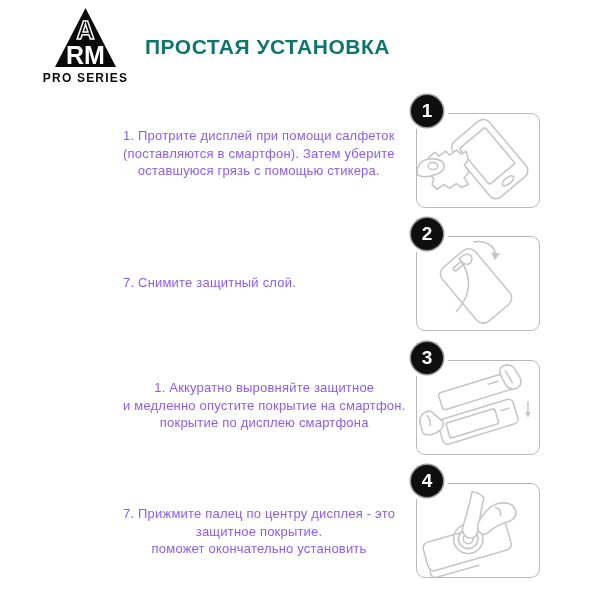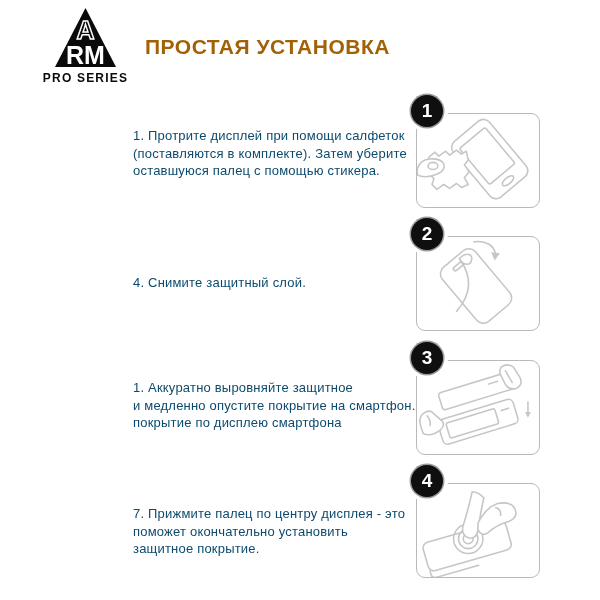--- a/index.html
+++ b/index.html
@@ -6,27 +6,27 @@
   #page{
     position:relative;width:600px;height:600px;background:#ffffff;overflow:hidden;
     font-family:"Liberation Sans","DejaVu Sans",sans-serif;
   }
   
   .logo{position:absolute;left:42px;top:6px;width:88px;height:78px;}
   
   .title{
     position:absolute;left:145px;top:36px;margin:0;
     font-size:21px;line-height:21px;font-weight:700;letter-spacing:.5px;
-    color:#a16207;white-space:nowrap;
+    color:#0f766e;white-space:nowrap;
   }
   
   .step-text{
-    position:absolute;left:133px;
+    position:absolute;left:123px;
     font-size:13px;line-height:17.5px;letter-spacing:.2px;
-    color:#0c4a6e;white-space:nowrap;
+    color:#8b5cf6;white-space:nowrap;text-align:center;
   }
   .step-text.s1{top:127px;}
   .step-text.s2{top:274px;}
   .step-text.s3{top:379px;}
   .step-text.s4{top:505px;}
   
   .frame{
     position:absolute;left:416px;width:124px;height:95px;box-sizing:border-box;
     border:1.5px solid #b9b9b9;border-radius:9px;background:#ffffff;
   }
@@ -59,38 +59,38 @@
       <text x="43.5" y="33" text-anchor="middle" font-size="25" font-weight="bold" fill="none" stroke="#ffffff" stroke-width="1.4">A</text>
       <text x="43.5" y="58" text-anchor="middle" font-size="25" font-weight="bold" fill="#ffffff">RM</text>
       <text x="43.5" y="76" text-anchor="middle" font-size="12" font-weight="bold" letter-spacing="1.2" fill="#0a0a0a">PRO SERIES</text>
     </svg>
   </div>
 
   <h1 class="title">ПРОСТАЯ УСТАНОВКА</h1>
 
   <div class="step-text s1">
     <div>1. Протрите дисплей при помощи салфеток</div>
-    <div>(поставляются в комплекте). Затем уберите</div>
-    <div>оставшуюся палец с помощью стикера.</div>
+    <div>(поставляются в смартфон). Затем уберите</div>
+    <div>оставшуюся грязь с помощью стикера.</div>
   </div>
 
   <div class="step-text s2">
-    <div>4. Снимите защитный слой.</div>
+    <div>7. Снимите защитный слой.</div>
   </div>
 
   <div class="step-text s3">
     <div>1. Аккуратно выровняйте защитное</div>
     <div>и медленно опустите покрытие на смартфон.</div>
     <div>покрытие по дисплею смартфона</div>
   </div>
 
   <div class="step-text s4">
     <div>7. Прижмите палец по центру дисплея - это</div>
+    <div>защитное покрытие.</div>
     <div>поможет окончательно установить</div>
-    <div>защитное покрытие.</div>
   </div>
 
   <div class="frame f1">
     <div class="badge">
       <span>1</span>
     </div>
     <svg viewBox="0 0 124 95" class="art">
       <g transform="translate(74,46) rotate(-40)">
         <rect x="-24" y="-37" width="48" height="74" rx="8"></rect>
         <rect x="-17" y="-28" width="34" height="48" rx="2"></rect>

